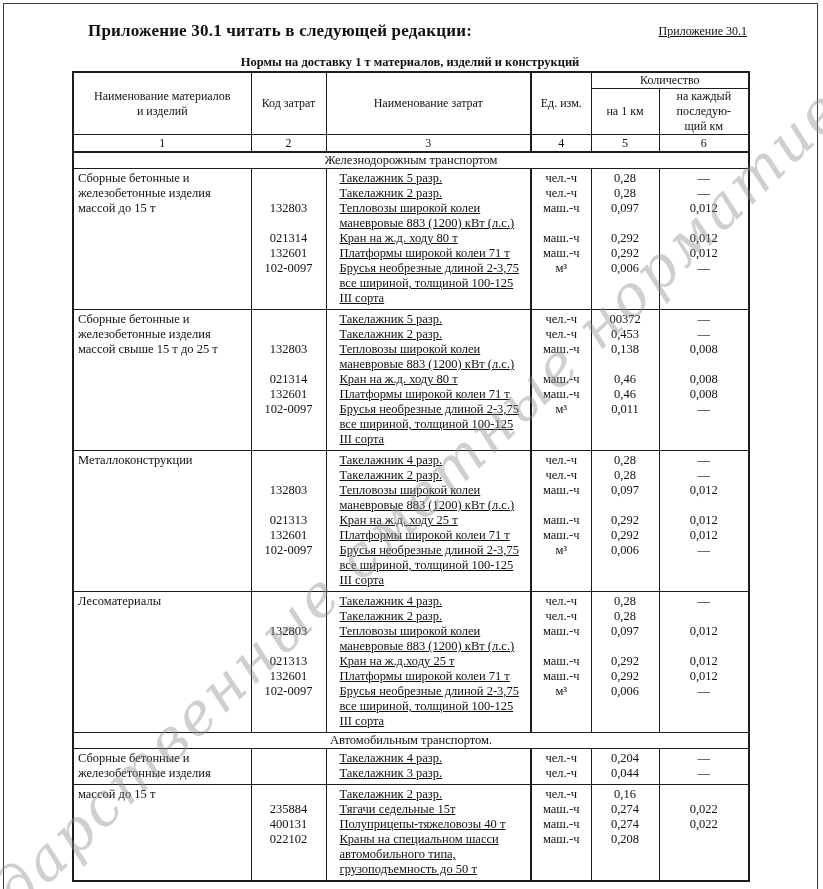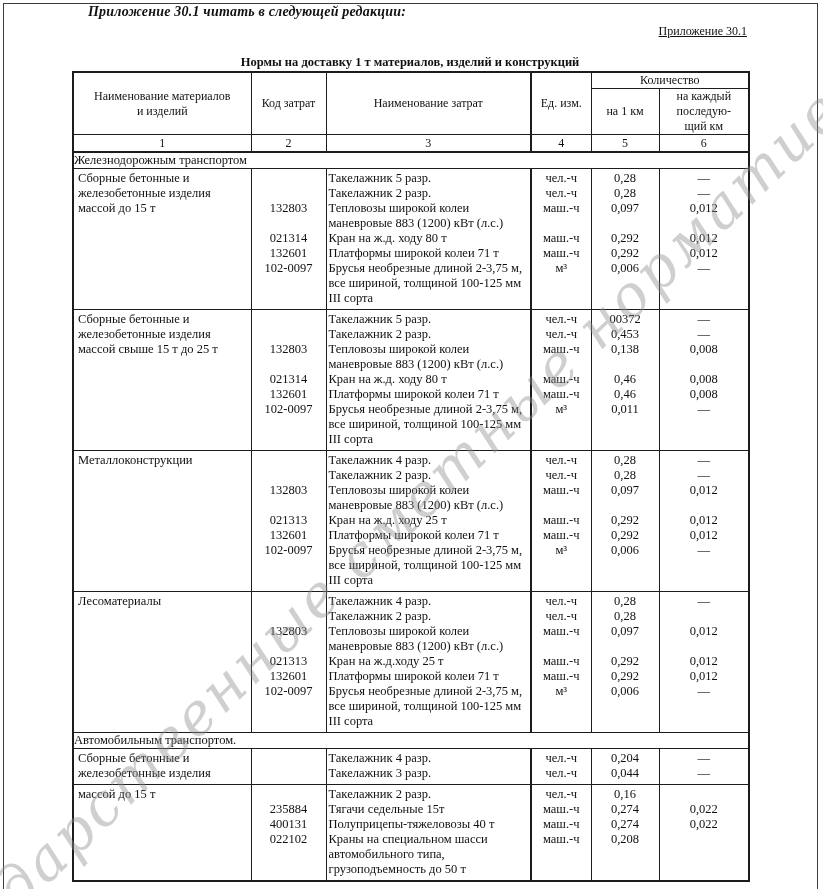--- a/index.html
+++ b/index.html
@@ -9,22 +9,22 @@
     background: #ffffff;
     font-family: "Liberation Serif", "DejaVu Serif", serif;
     color: #111;
   }
   .page-frame {
     position: absolute; left: 3px; top: 3px; width: 813px; height: 900px;
     border: 1px solid #3c3c3c; border-bottom: none;
     pointer-events: none;
   }
   .heading {
-    position: absolute; left: 88px; top: 4px;
-    font-size: 14px; font-weight: bold; font-style: italic;
+    position: absolute; left: 88px; top: 21px;
+    font-size: 17px; font-weight: bold; 
     letter-spacing: .2px; white-space: nowrap;
   }
   .corner-label {
     position: absolute; top: 24px; right: 76px;
     font-size: 12px;
     text-decoration: underline;
   }
   .table-title {
     position: absolute; left: 72px; top: 55px; width: 676px;
     text-align: center; font-weight: bold; font-size: 12.5px;
@@ -41,32 +41,32 @@
     vertical-align: middle; 
     line-height: 15px; padding: 2px 2px; font-size: 12px;
   }
   .pre { white-space: pre-line; margin-left: 20px; }
   tr.numrow th {
     height: 16px; line-height: 16px; padding: 0;
     border-bottom: 2.5px solid #1c1c1c;
   }
   .thickleft { border-left-width: 2px !important; }
   td.section {
-    text-align: left; height: 15px; line-height: 15px; padding: 0;
+    text-align: center; height: 15px; line-height: 15px; padding: 0;
   }
   tr.block td {
     border-top: 1.5px solid #1c1c1c;
     vertical-align: top; padding: 2px 0 3px;
   }
   tr.block td.mat {
     padding: 2px 3px 0 4px;
     white-space: pre-line; line-height: 15px; text-align: left;
   }
   .line { height: 15px; line-height: 15px; overflow: hidden; }
-  td.c-name .line { text-align: left; padding-left: 2px; }
+  td.c-name .line { text-align: left; padding-left: 13px; text-decoration: underline; }
   td.c-code .line, td.c-unit .line, td.c-per1 .line, td.c-next .line { text-align: center; }
   .watermark {
     position: absolute; left: 845px; top: 40px;
     transform-origin: 0 0;
     transform: rotate(-44deg) translateX(-100%);
     font-family: "DejaVu Serif", serif; font-style: italic;
     font-size: 58px; letter-spacing: 3px; white-space: nowrap;
     color: #8f8f8f; opacity: .42;
     z-index: 3; pointer-events: none;
   }

